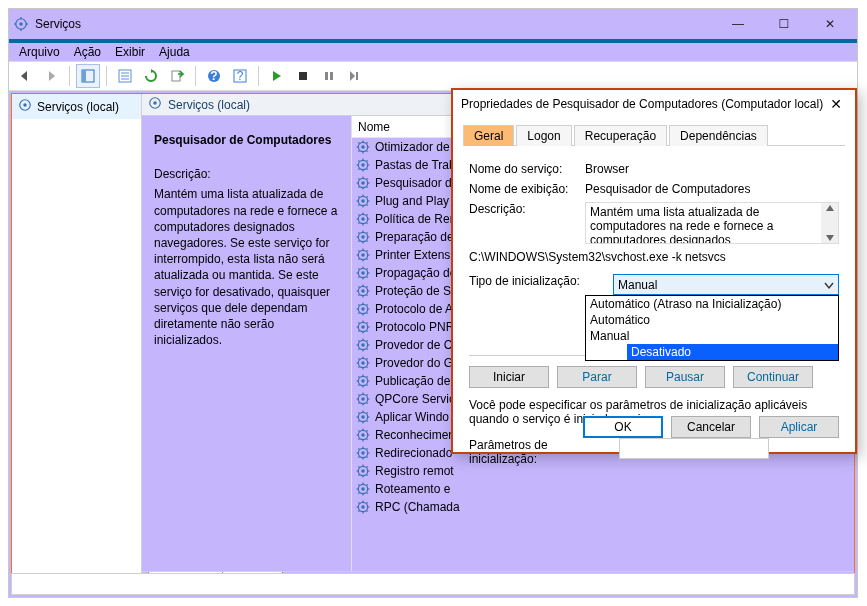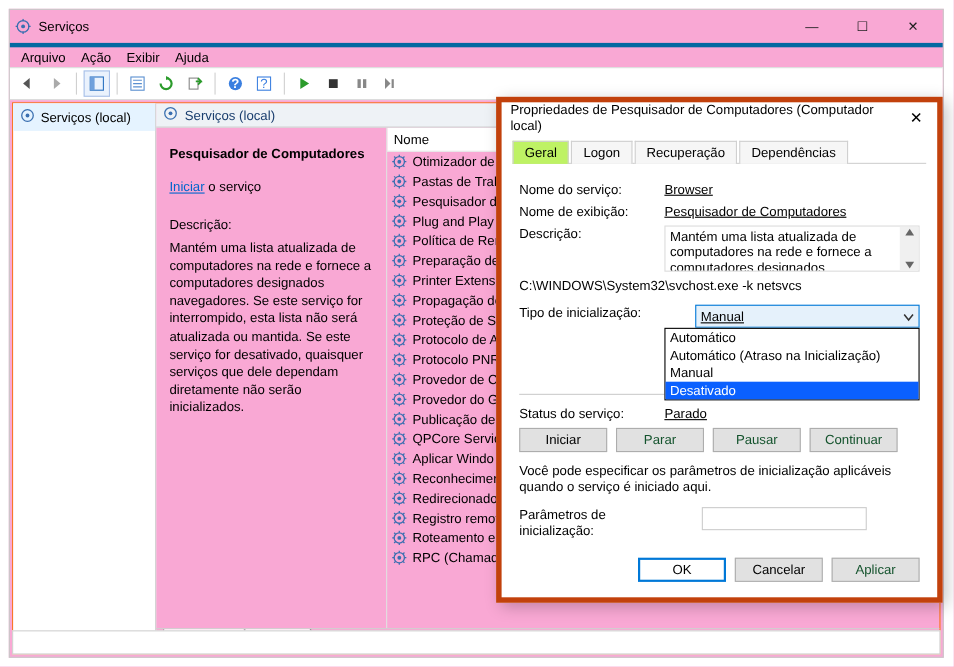--- a/index.html
+++ b/index.html
@@ -1,19 +1,19 @@
 <!DOCTYPE html>
 <html><head>
 <meta charset="utf-8">
 <style>
   * { box-sizing: border-box; font-family: "Segoe UI", Tahoma, sans-serif; font-size: 12px; }
   body { margin: 0; background: #fff; width: 867px; height: 606px; overflow: hidden; position: relative; }
   
   
-  .main-win { position: absolute; left: 8px; top: 8px; width: 850px; height: 590px; background: #f9a8d4; border: 1px solid #c8c8c8; }
+  .main-win { position: absolute; left: 8px; top: 8px; width: 850px; height: 590px; background: #c4b5fd; border: 1px solid #c8c8c8; }
   .titlebar { height: 30px; display: flex; align-items: center; padding: 0 4px; }
   .titlebar .icon { width:16px; height:16px; margin-right:6px; display:inline-flex; align-items:center; justify-content:center; }
   .gear-svg { display:inline-block; }
   .titlebar .title { flex:1; color:#000; }
   .titlebar .win-btn { width:46px; height:28px; display:flex; align-items:center; justify-content:center; color:#222; }
   .menubar { height:22px; display:flex; align-items:center; padding:0 10px; gap:14px; border-top:4px solid #0369a1; }
   .menubar span { cursor:default; }
   .toolbar { height:30px; border-top:1px solid #dcdcdc; border-bottom:1px solid #dcdcdc; display:flex; align-items:center; padding:0 4px; gap:2px; background:#fff; }
   .tb-btn { width:24px; height:24px; display:flex; align-items:center; justify-content:center; border:1px solid transparent; }
   .tb-btn.border { border:1px solid #a8c0e8; background:#eaf2fd; }
@@ -36,45 +36,45 @@
   .svc-list { overflow-y:auto; overflow-x:auto; position:absolute; top:22px; bottom:0; left:0; right:0; }
   .svc-item { display:flex; align-items:center; gap:5px; padding:2px 4px; white-space:nowrap; }
   .svc-item .txt { }
   
   .footer-tabs { height:22px; display:flex; align-items:flex-start; padding-left:6px; }
   .footer-tab { border:1px solid #888; border-top:none; padding:1px 10px; background:#fff; margin-right:-1px; font-style:normal; position:relative; border-radius:0 0 3px 3px;}
   .footer-slope { width:14px; height:18px; border-bottom:1px solid #888; border-right:1px solid #888; transform:skewX(35deg); margin-left:-7px;}
   .statusbar { position:absolute; bottom:2px; left:2px; right:2px; height:22px; border:1px solid #d0d0d0; background:#fff;}
   
   
-  .dialog { position:absolute; left:451px; top:88px; width:406px; height:460px; background:#fff; border:5px solid #c2410c; box-shadow:4px 4px 14px rgba(0,0,0,0.25); z-index:10; }
+  .dialog { position:absolute; left:451px; top:88px; width:406px; height:366px; background:#fff; border:2px solid #c2410c; box-shadow:4px 4px 14px rgba(0,0,0,0.25); z-index:10; }
   .dlg-title { height:28px; display:flex; align-items:center; padding:0 8px; }
   .dlg-title .t { flex:1; }
   .dlg-title .x { width:22px; text-align:center; font-size:14px; }
   .tabs-row { display:flex; padding:6px 10px 0 10px; }
   .tab { padding:3px 10px; border:1px solid #d0d0d0; border-bottom:none; background:#fff; position:relative; top:1px; margin-right:2px; }
-  .tab.active { background:#bef264; z-index:2; }
+  .tab.active { background:#fdba74; z-index:2; }
   .tab.inactive { background:#f6f6f6; }
   .tabs-line { height:1px; background:#d0d0d0; margin:0 10px; }
   .tab-body { padding:10px 16px; }
-  .form-row { display:flex; margin:6px 0; align-items:flex-start;gap:16px; }
+  .form-row { display:flex; margin:6px 0; align-items:flex-start; }
   .form-row .lab { width:116px; }
-  .form-row .val { flex:1;text-decoration:underline; }
+  .form-row .val { flex:1; }
   .desc-box { flex:1; height:42px; border:1px solid #dcdcdc; padding:2px 4px; overflow:hidden; position:relative; }
   .desc-box .sb { position:absolute; right:0; top:0; bottom:0; width:17px; background:#f0f0f0; display:flex; flex-direction:column; justify-content:space-between; align-items:center; }
   .combo { position:relative;padding-left:28px; }
   .combo .field { border:1px solid #0078d7; height:21px; display:flex; align-items:center; padding:0 4px; background:#e5f1fb; }
   .combo .arrow { position:absolute; right:2px; top:2px; width:17px; height:17px; display:flex; align-items:center; justify-content:center; }
   .combo-list { position:absolute; left:0; right:0; top:21px; background:#fff; border:1px solid #000; z-index:5; }
   .combo-item { padding:1px 4px; }
-  .combo-item.hl { background:#0a60ff; color:#fff; }
+  .combo-item.hl { background:#0a60ff; color:#fff;margin-left:41px; }
   .hr { height:1px; background:#ccc; margin:10px 0; }
   .btn-row { display:flex; gap:8px; margin-top:6px; }
   .btn { width:80px; height:22px; border:1px solid #adadad; background:#e1e1e1; display:flex; align-items:center; justify-content:center; }
-  .btn.disabled { color:#14532d; }
+  .btn.disabled { color:#0369a1; }
   .btn.primary2 { border:2px solid #0078d7; background:#fff; }
   .text-input { border:1px solid #ccc; height:21px; width:150px; }
   .dlg-btn-row { position:absolute; bottom:14px; right:16px; display:flex; gap:8px; }
   
   svg { display:block; }
 </style>
 </head>
 <body>
 
 <div class="main-win">
@@ -197,21 +197,20 @@
       <div class="pane-header">
         <span><svg class="gear-svg" width="14" height="14" viewBox="0 0 24 24">
               <circle cx="12" cy="12" r="9" fill="none" stroke="#3a6fb0" stroke-width="2"></circle>
               <circle cx="12" cy="12" r="3" fill="#3a6fb0"></circle>
             </svg></span>
         <span>Serviços (local)</span>
       </div>
       <div class="pane-content">
         <div class="detail-col">
           <p class="svc-name">Pesquisador de Computadores</p>
-          <p style="margin-top:14px;"><span class="start-link">Iniciar</span><span> o serviço</span></p>
           <p style="margin-top:18px;">Descrição:</p>
           <p>Mantém uma lista atualizada de computadores na rede e fornece a computadores designados navegadores. Se este serviço for interrompido, esta lista não será atualizada ou mantida. Se este serviço for desativado, quaisquer serviços que dele dependam diretamente não serão inicializados.</p>
         </div>
         <div class="list-col">
           <div class="list-header">Nome</div>
           <div class="svc-list" id="svc-list">
               <div class="svc-item">
                 <span>
                   <svg width="14" height="14" viewBox="0 0 24 24">
                     <circle cx="12" cy="12" r="8" fill="none" stroke="#3a6fb0" stroke-width="2"></circle>
@@ -667,32 +666,28 @@
       <div class="val combo">
         <div class="field">
             <span>Manual</span>
           </div>
         <div class="arrow">
             <svg width="10" height="10">
               <path d="M1 3 L5 8 L9 3" fill="none" stroke="#333" stroke-width="1.4"></path>
             </svg>
           </div>
         <div class="combo-list" id="combo-list">
+            <div class="combo-item">Automático (Atraso na Inicialização)</div>
             <div class="combo-item">Automático</div>
-            <div class="combo-item">Automático (Atraso na Inicialização)</div>
             <div class="combo-item">Manual</div>
             <div class="combo-item hl">Desativado</div>
           </div>
       </div>
     </div>
     <div class="hr" style="margin-top:60px;"></div>
-    <div class="form-row">
-      <span class="lab">Status do serviço:</span>
-      <span class="val">Parado</span>
-    </div>
     <div class="btn-row">
       <span class="btn">Iniciar</span>
       <span class="btn disabled">Parar</span>
       <span class="btn disabled">Pausar</span>
       <span class="btn disabled">Continuar</span>
     </div>
     <p style="margin-top:10px;">Você pode especificar os parâmetros de inicialização aplicáveis quando o serviço é iniciado aqui.</p>
     <div class="form-row">
       <span class="lab" style="width:150px;">Parâmetros de inicialização:</span>
       <input class="text-input" value="" style="">

